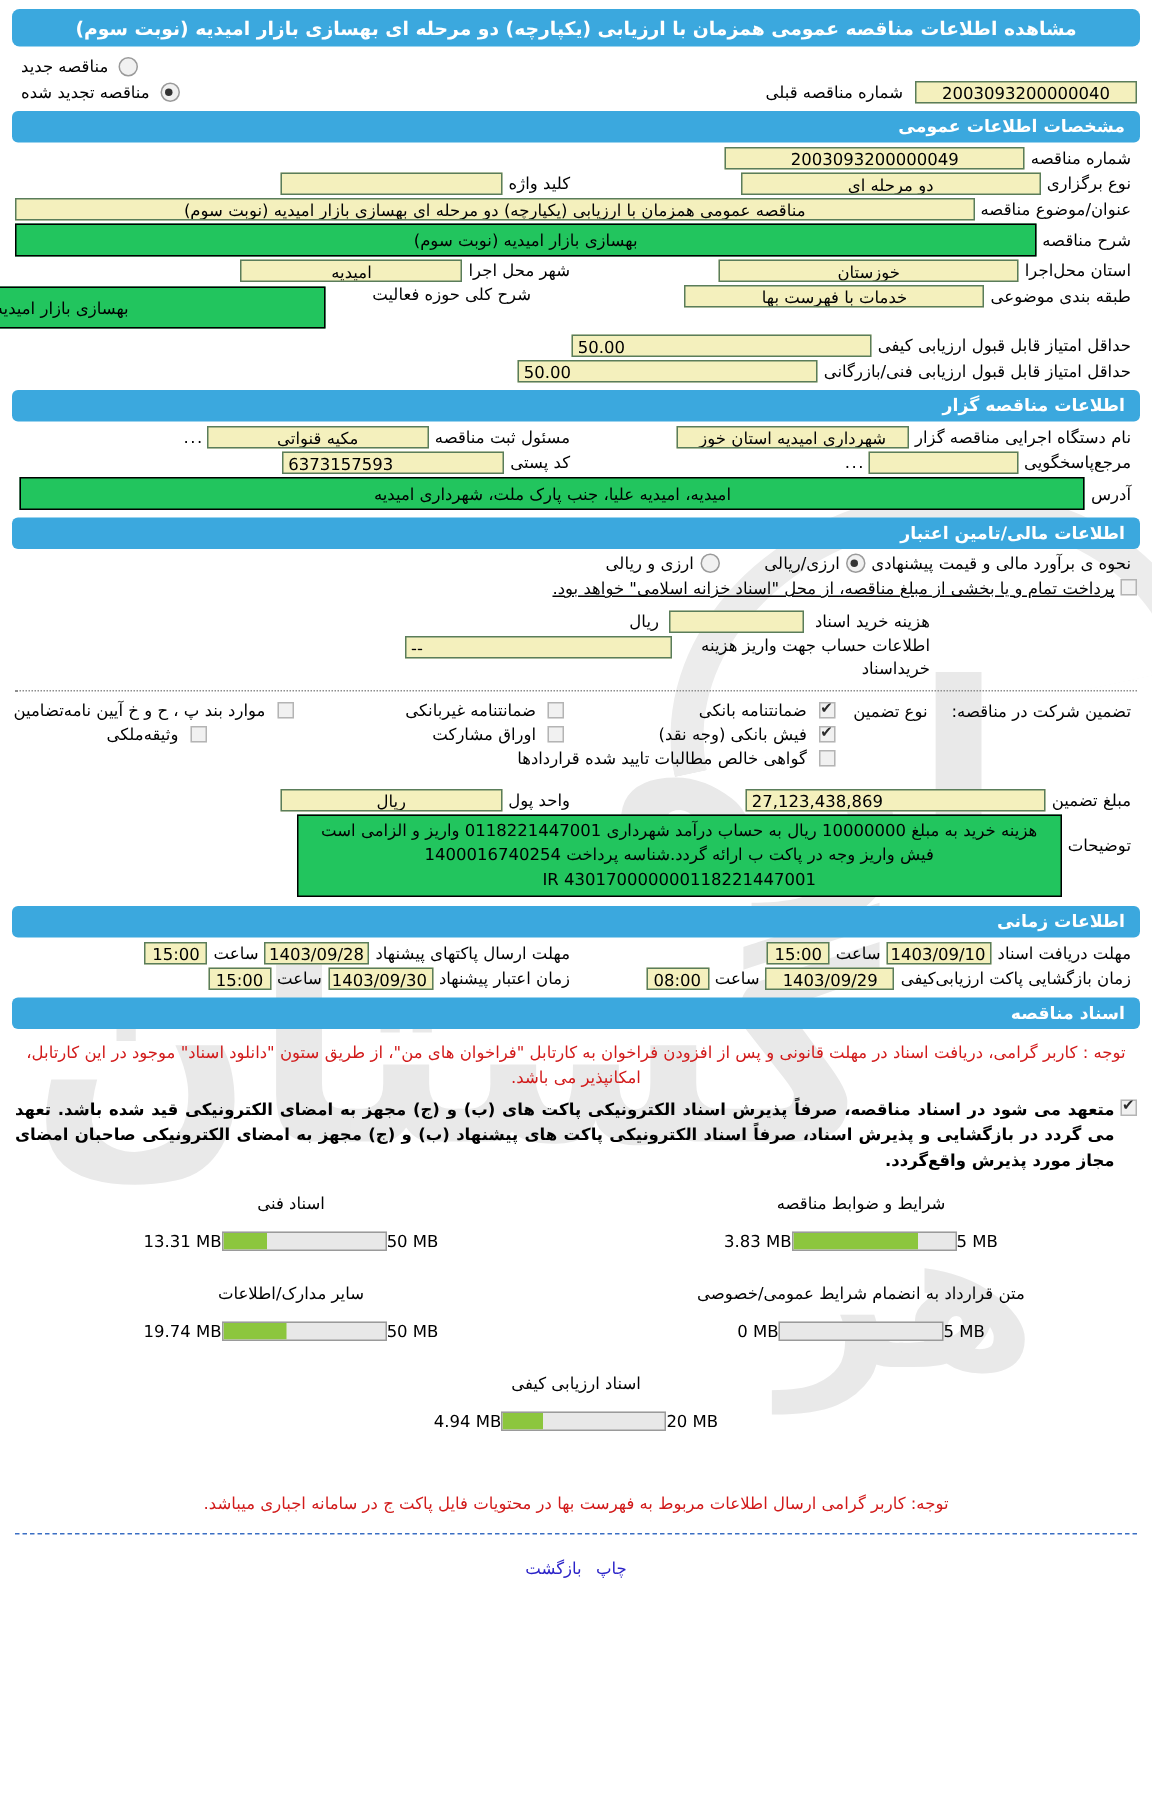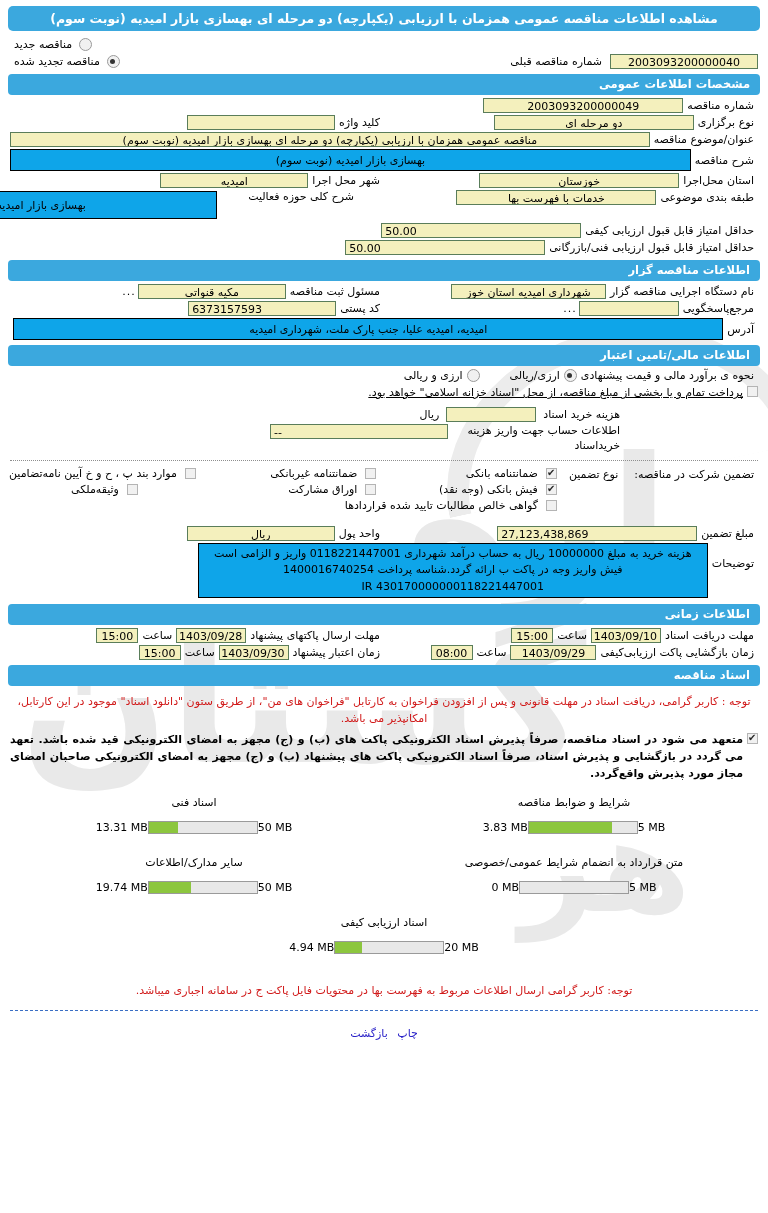--- a/index.html
+++ b/index.html
@@ -96,21 +96,21 @@
     height: 15px;
     line-height: 15px;
     font-size: 11px;
     text-align: center;
     padding: 0 3px;
     box-sizing: border-box;
     overflow: hidden;
     white-space: nowrap;
   }
   .box {
-    background: #0ea5e9;
+    background: #22c55e;
     border: 1px solid #000000;
     font-size: 11px;
     text-align: center;
     box-sizing: border-box;
     padding: 2px 4px;
   }
   .half { flex: 0 0 50%; display: flex; align-items: center; }
   .radio-line {
     display: flex;
     align-items: center;
@@ -552,21 +552,21 @@
         <span class="pbar-left">4.94 MB</span>
         <span class="pbar">
             <i style="width:25%"></i>
           </span>
         <span class="pbar-right">20 MB</span>
       </div>
     </div>
 
   </div>
 
-  <div class="note-red" style="margin-top:2px;">توجه: کاربر گرامی ارسال اطلاعات مربوط به فهرست بها در محتویات فایل پاکت ج در سامانه اجباری میباشد.</div>
+  <div class="note-red" style="margin-top:14px;">توجه: کاربر گرامی ارسال اطلاعات مربوط به فهرست بها در محتویات فایل پاکت ج در سامانه اجباری میباشد.</div>
 
   <div class="dashed"></div>
 
   <div class="links">
     <a href="#">چاپ</a>
     <a href="#">بازگشت</a>
   </div>
 
 </div>
 

